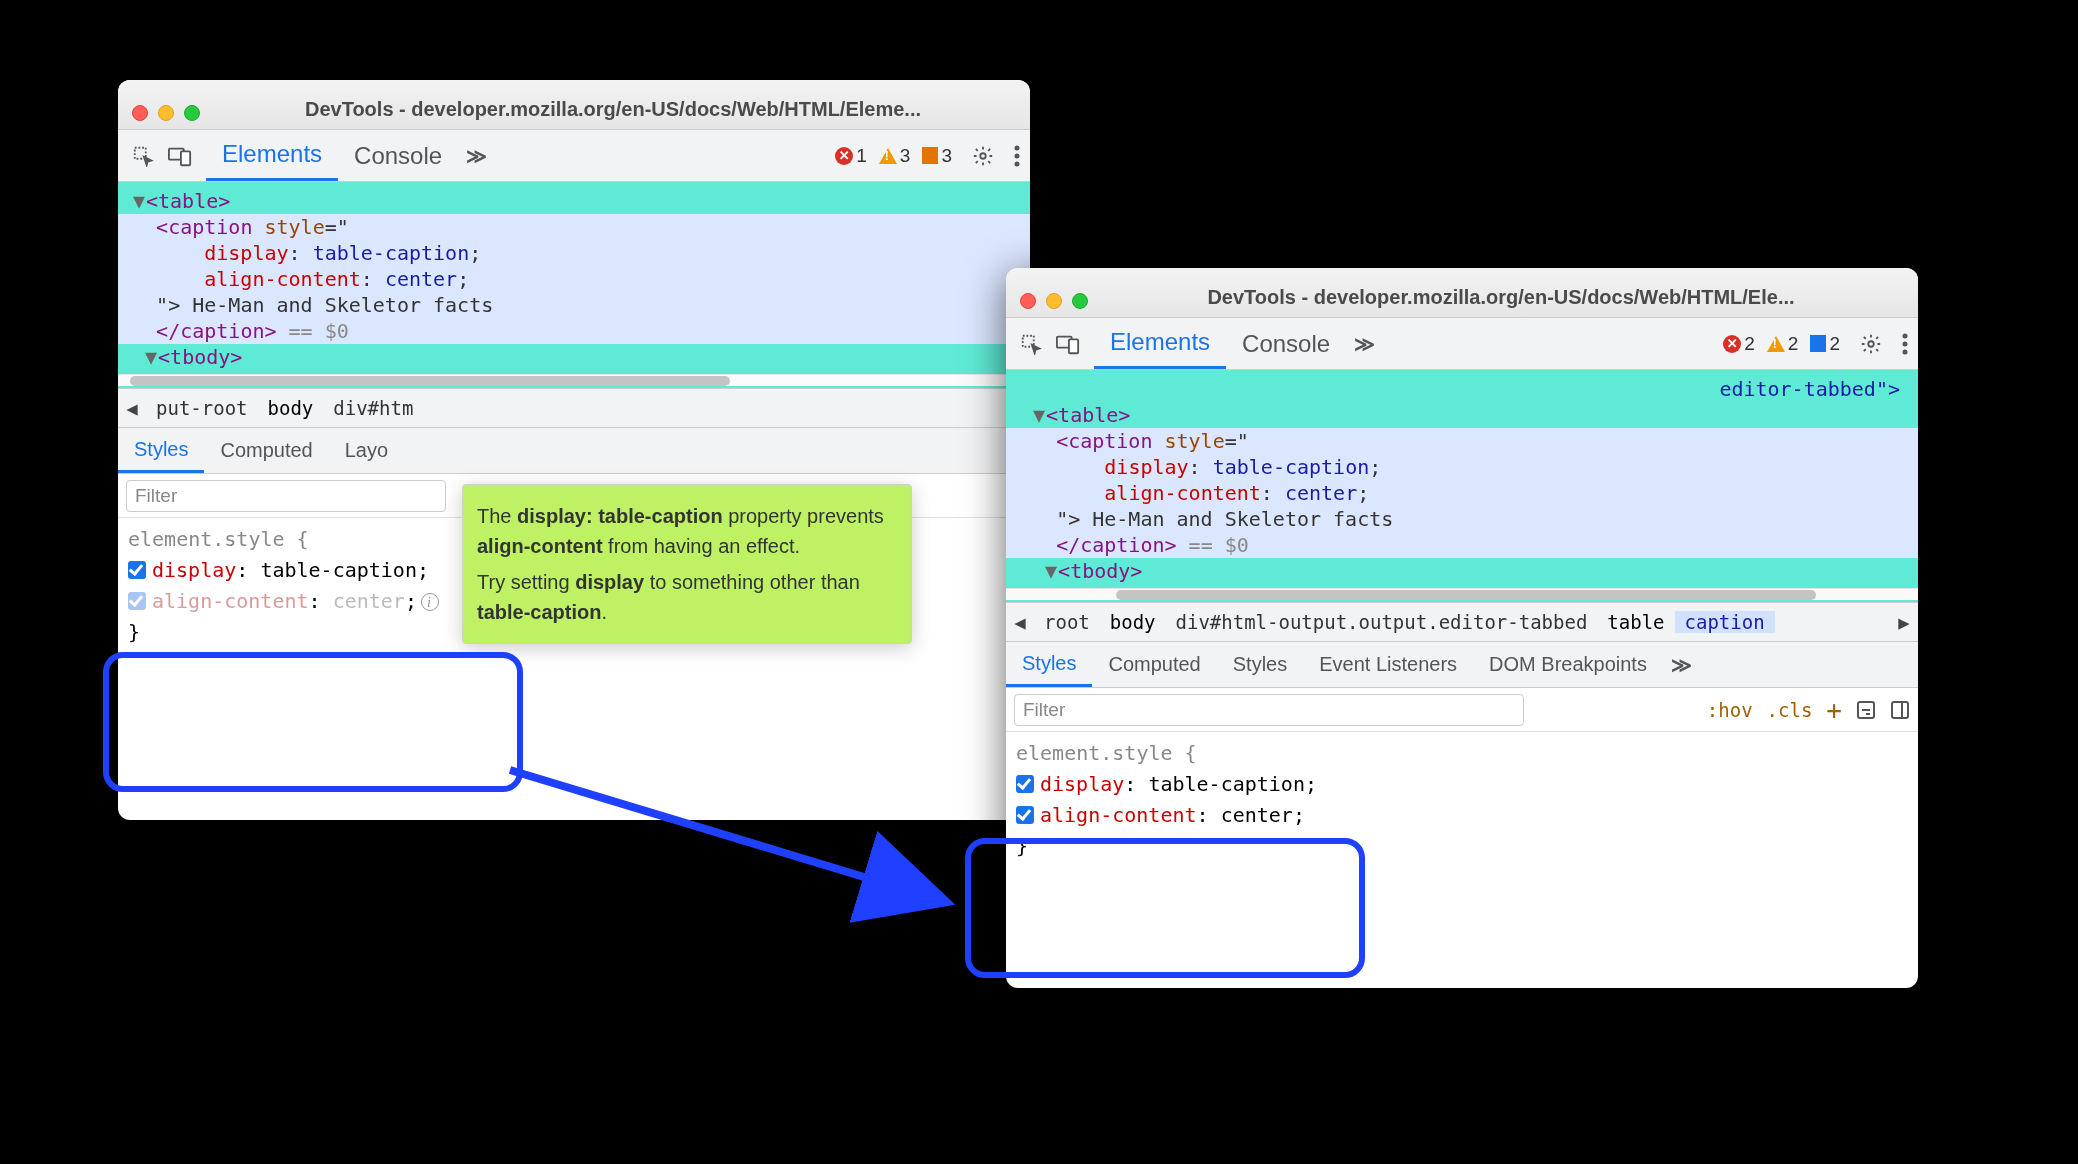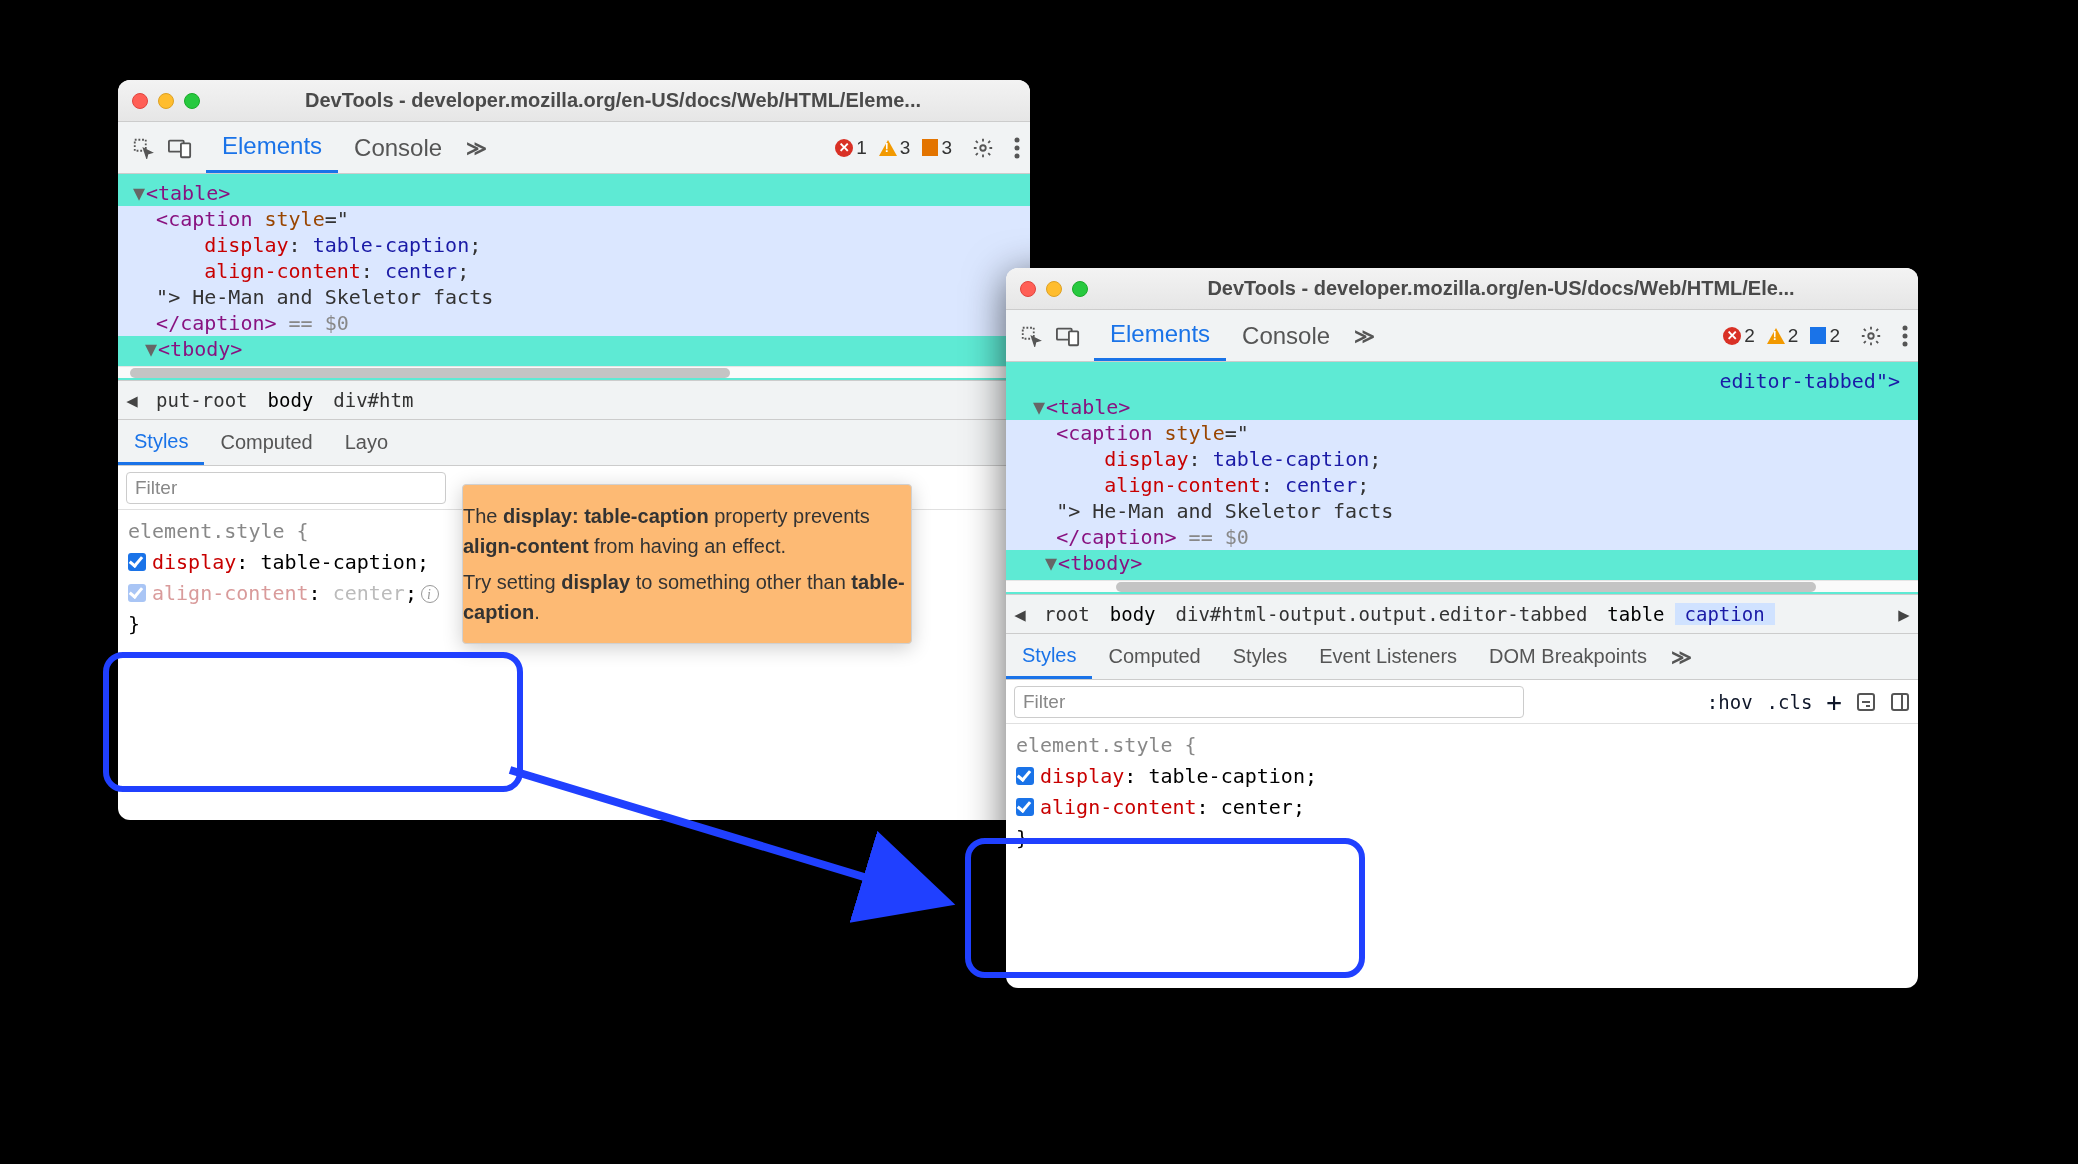--- a/index.html
+++ b/index.html
@@ -14,26 +14,26 @@
   .window {
     position: absolute;
     background: #fff;
     border-radius: 12px;
     box-shadow: 0 8px 40px rgba(0,0,0,.6);
     overflow: hidden;
     display: flex;
     flex-direction: column;
   }
   .titlebar {
-    height: 42px;
+    height: 50px;
     background: linear-gradient(#f3f3f3,#e6e6e6);
     border-bottom: 1px solid #ccc;
     display: flex;
-    align-items: center;
-    padding: 16px 14px;
+    align-items: flex-end;
+    padding: 8px 14px;
     gap: 10px;
   }
   .traffic { display:flex; gap:10px; }
   .dot { width:16px; height:16px; border-radius:50%; }
   .dot.red{background:#ff5f56;border:1px solid #e0443e}
   .dot.yel{background:#ffbd2e;border:1px solid #dea123}
   .dot.grn{background:#27c93f;border:1px solid #1aab29}
   .title { flex:1; text-align:center; color:#4a4a4a; font-weight:600; font-size:20px; white-space:nowrap; overflow:hidden; text-overflow:ellipsis; padding:0 8px;}
   .toolbar {
     height: 52px;
@@ -78,34 +78,34 @@
   .crumbs{height:40px;border-top:1px solid #ccc;border-bottom:1px solid #ccc;background:#f1f3f4;display:flex;align-items:center;font-size:19px;color:#333;overflow:hidden;font-family:Menlo,Consolas,monospace}
   .crumb-nav{width:28px;display:flex;align-items:center;justify-content:center;color:#444}
   .crumb{padding:0 10px;white-space:nowrap}
   .crumb.cur{background:#d0e2ff;color:#1a1aa6}
   .crumb.t{color:#000000}
   .subtabs{height:46px;border-bottom:1px solid #ccc;background:#f1f3f4;display:flex;align-items:stretch}
   .stab{padding:0 16px;display:flex;align-items:center;color:#555;font-size:20px}
   .stab.active{color:#1a73e8;border-bottom:3px solid #1a73e8}
   .filterbar{height:44px;border-bottom:1px solid #e0e0e0;display:flex;align-items:center;padding:0 8px;gap:8px}
   .filter-in{flex:0 0 auto;border:1px solid #ccc;border-radius:4px;padding:4px 8px;font-size:19px;color:#888;background:#fff}
-  .fb-ctrls{margin-left:auto;display:flex;align-items:center;gap:14px;color:#0f172a;font-family:Menlo,Consolas,monospace;font-size:19px}
+  .fb-ctrls{margin-left:auto;display:flex;align-items:center;gap:14px;color:#a16207;font-family:Menlo,Consolas,monospace;font-size:19px}
   .styles-body{font-family:Menlo,Consolas,monospace;font-size:20px;padding:6px 10px;line-height:1.55}
   .sb-line{white-space:pre}
   .sel-gray{color:#888}
   .cb{display:inline-block;width:18px;height:18px;border-radius:3px;background:#1a73e8;position:relative;vertical-align:-2px;margin-right:6px}
   .cb::after{content:"";position:absolute;left:4px;top:1px;width:5px;height:10px;border:solid #fff;border-width:0 3px 3px 0;transform:rotate(40deg)}
   .cb.dim{background:#a9c5f5}
   .prop-r{color:#c80000}
   .prop-dim{color:#d99b9b}
   .val-dim{color:#bbb}
   .info-ic{display:inline-block;width:18px;height:18px;border:1.5px solid #999;border-radius:50%;position:relative;vertical-align:-3px;margin-left:4px}
   .info-ic::after{content:"i";position:absolute;left:5px;top:-2px;color:#999;font-size:14px;font-style:italic;font-family:Georgia,serif}
   .hl-box{position:absolute;border:6px solid #2040ff;border-radius:20px;pointer-events:none}
-  .tooltip{position:absolute;background:#fdba74;box-shadow:0 4px 20px rgba(0,0,0,.2);border:1px solid #d0d0d0;border-radius:4px;padding:16px 0;font-size:20px;color:#333;line-height:1.5}
+  .tooltip{position:absolute;background:#bef264;box-shadow:0 4px 20px rgba(0,0,0,.2);border:1px solid #d0d0d0;border-radius:4px;padding:16px 14px;font-size:20px;color:#333;line-height:1.5}
   .arrow{position:absolute;pointer-events:none}
   svg{display:block}
   .plus-ic{font-size:26px;font-weight:300}
 </style>
 </head>
 <body>
 
 <div class="window" style="left:118px; top:80px; width:912px; height:740px;">
   <div class="titlebar">
     <div class="traffic">

